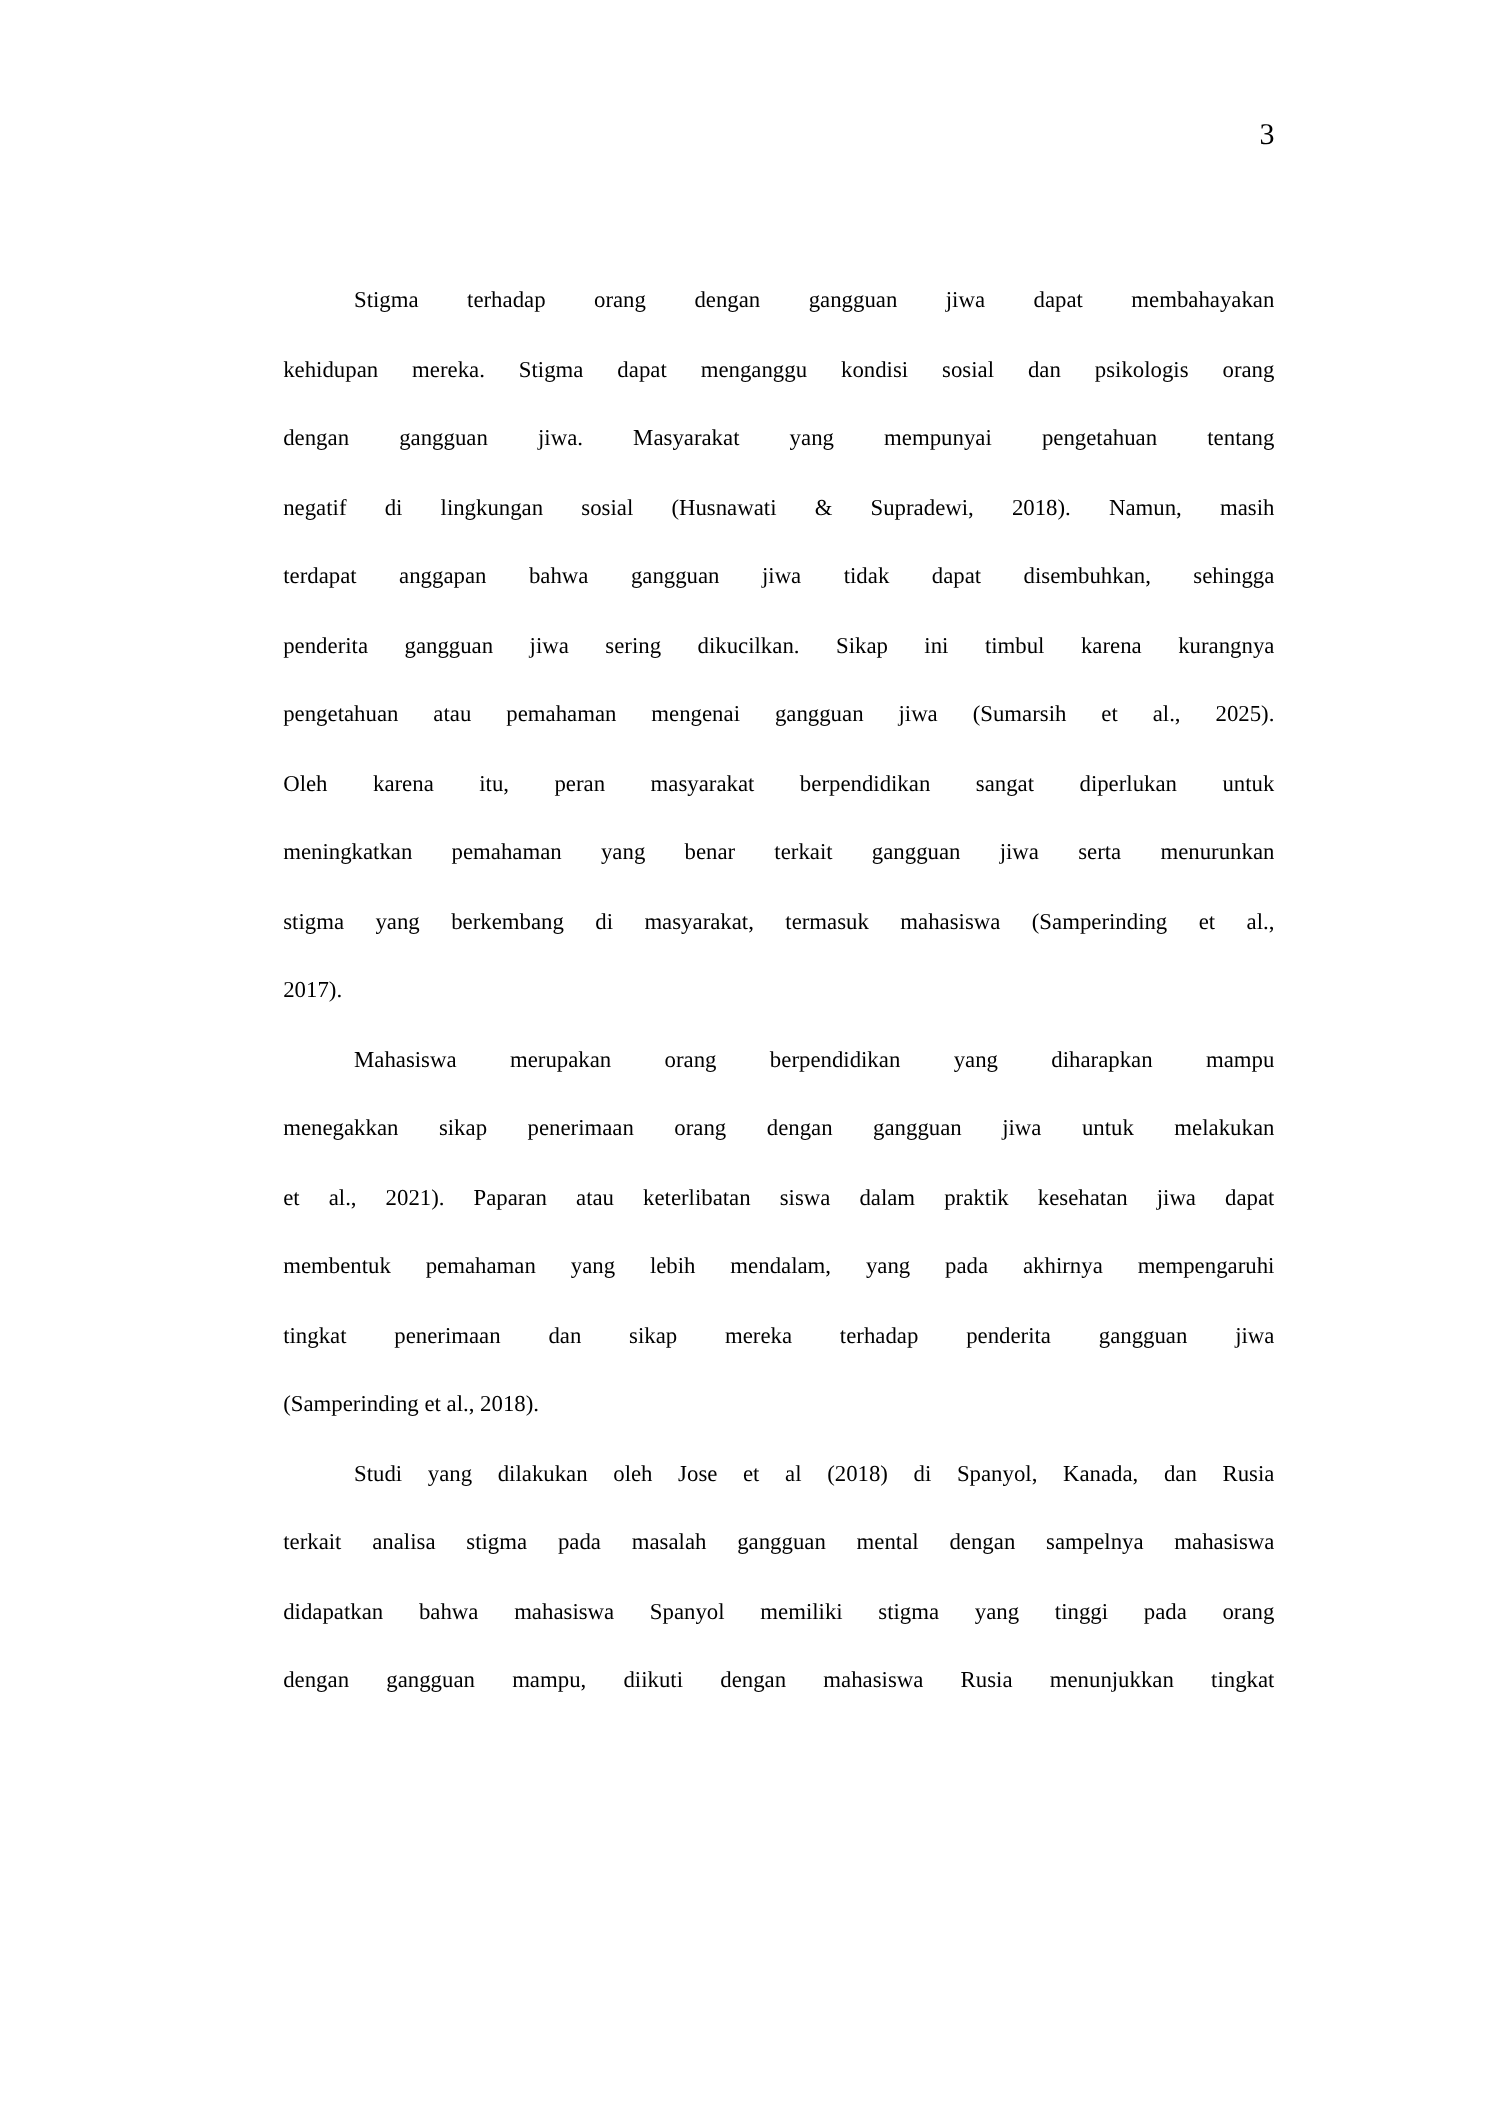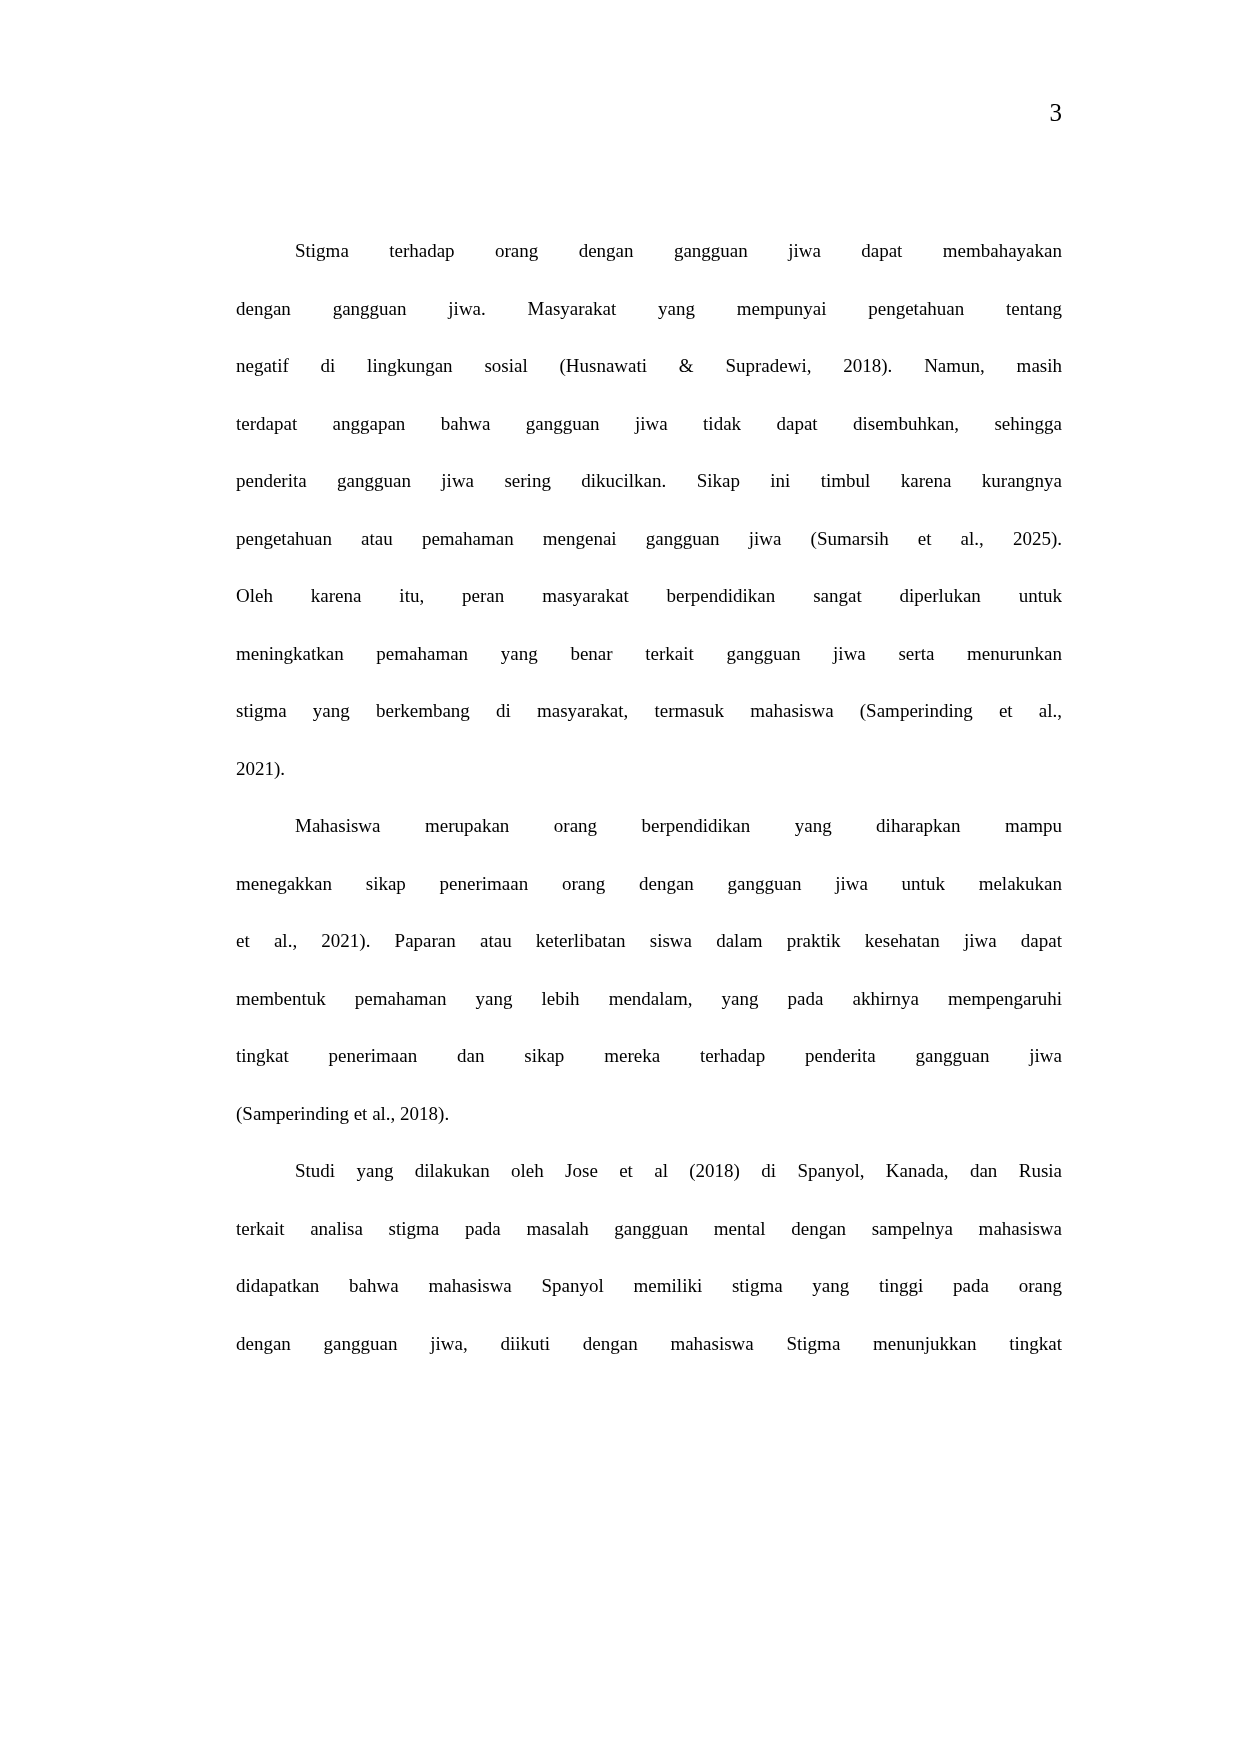--- a/index.html
+++ b/index.html
@@ -52,38 +52,39 @@
 </head>
 <body>
 
 <div class="page">
   <header class="page-header">
     <span class="page-number">3</span>
   </header>
   <main class="page-body">
       <div class="paragraph">
         <div class="line first">Stigma terhadap orang dengan gangguan jiwa dapat membahayakan</div>
+        <div class="line">kehidupan mereka. Stigma dapat menganggu kondisi sosial dan psikologis orang</div>
         <div class="line">dengan gangguan jiwa. Masyarakat yang mempunyai pengetahuan tentang</div>
         <div class="line">negatif di lingkungan sosial (Husnawati &amp; Supradewi, 2018). Namun, masih</div>
         <div class="line">terdapat anggapan bahwa gangguan jiwa tidak dapat disembuhkan, sehingga</div>
         <div class="line">penderita gangguan jiwa sering dikucilkan. Sikap ini timbul karena kurangnya</div>
         <div class="line">pengetahuan atau pemahaman mengenai gangguan jiwa (Sumarsih et al., 2025).</div>
         <div class="line">Oleh karena itu, peran masyarakat berpendidikan sangat diperlukan untuk</div>
         <div class="line">meningkatkan pemahaman yang benar terkait gangguan jiwa serta menurunkan</div>
         <div class="line">stigma yang berkembang di masyarakat, termasuk mahasiswa (Samperinding et al.,</div>
-        <div class="line last">2021).</div>
+        <div class="line last">2017).</div>
       </div>
       <div class="paragraph">
         <div class="line first">Mahasiswa merupakan orang berpendidikan yang diharapkan mampu</div>
         <div class="line">menegakkan sikap penerimaan orang dengan gangguan jiwa untuk melakukan</div>
         <div class="line">et al., 2021). Paparan atau keterlibatan siswa dalam praktik kesehatan jiwa dapat</div>
         <div class="line">membentuk pemahaman yang lebih mendalam, yang pada akhirnya mempengaruhi</div>
         <div class="line">tingkat penerimaan dan sikap mereka terhadap penderita gangguan jiwa</div>
         <div class="line last">(Samperinding et al., 2018).</div>
       </div>
       <div class="paragraph">
         <div class="line first">Studi yang dilakukan oleh Jose et al (2018) di Spanyol, Kanada, dan Rusia</div>
         <div class="line">terkait analisa stigma pada masalah gangguan mental dengan sampelnya mahasiswa</div>
         <div class="line">didapatkan bahwa mahasiswa Spanyol memiliki stigma yang tinggi pada orang</div>
-        <div class="line">dengan gangguan jiwa, diikuti dengan mahasiswa Stigma menunjukkan tingkat</div>
+        <div class="line">dengan gangguan mampu, diikuti dengan mahasiswa Rusia menunjukkan tingkat</div>
       </div>
     </main>
 </div>
 
 </body></html>

